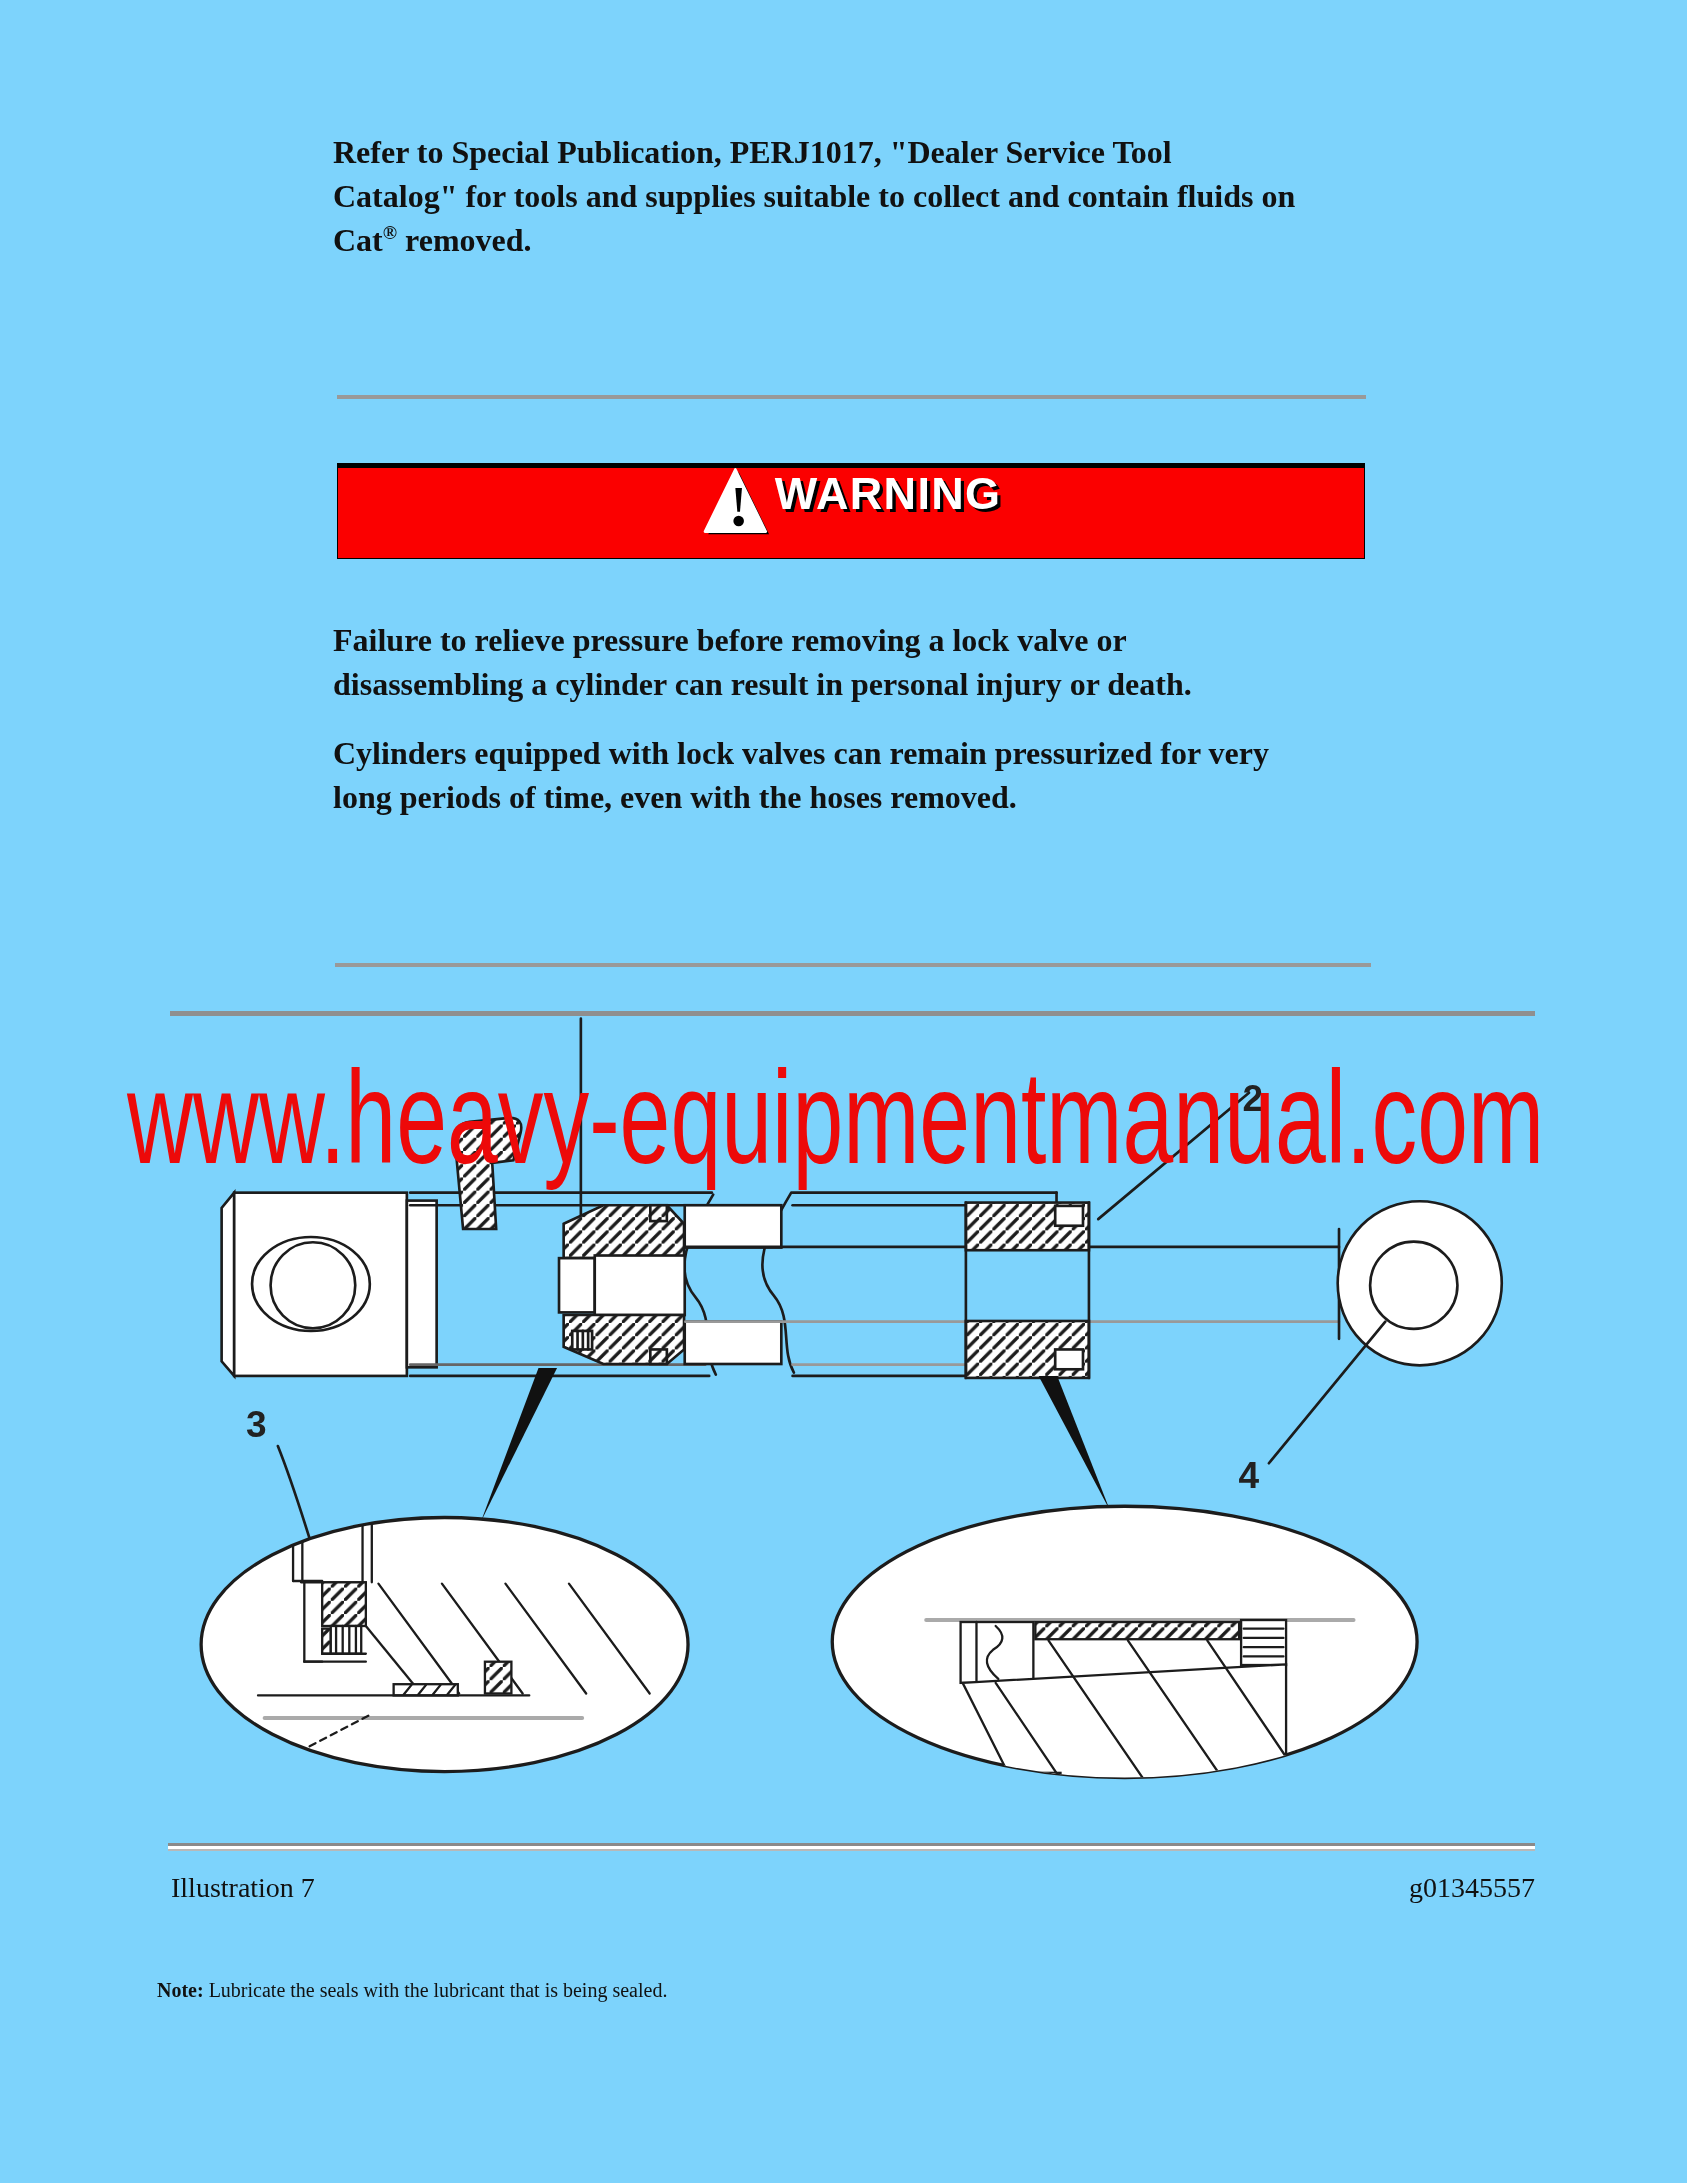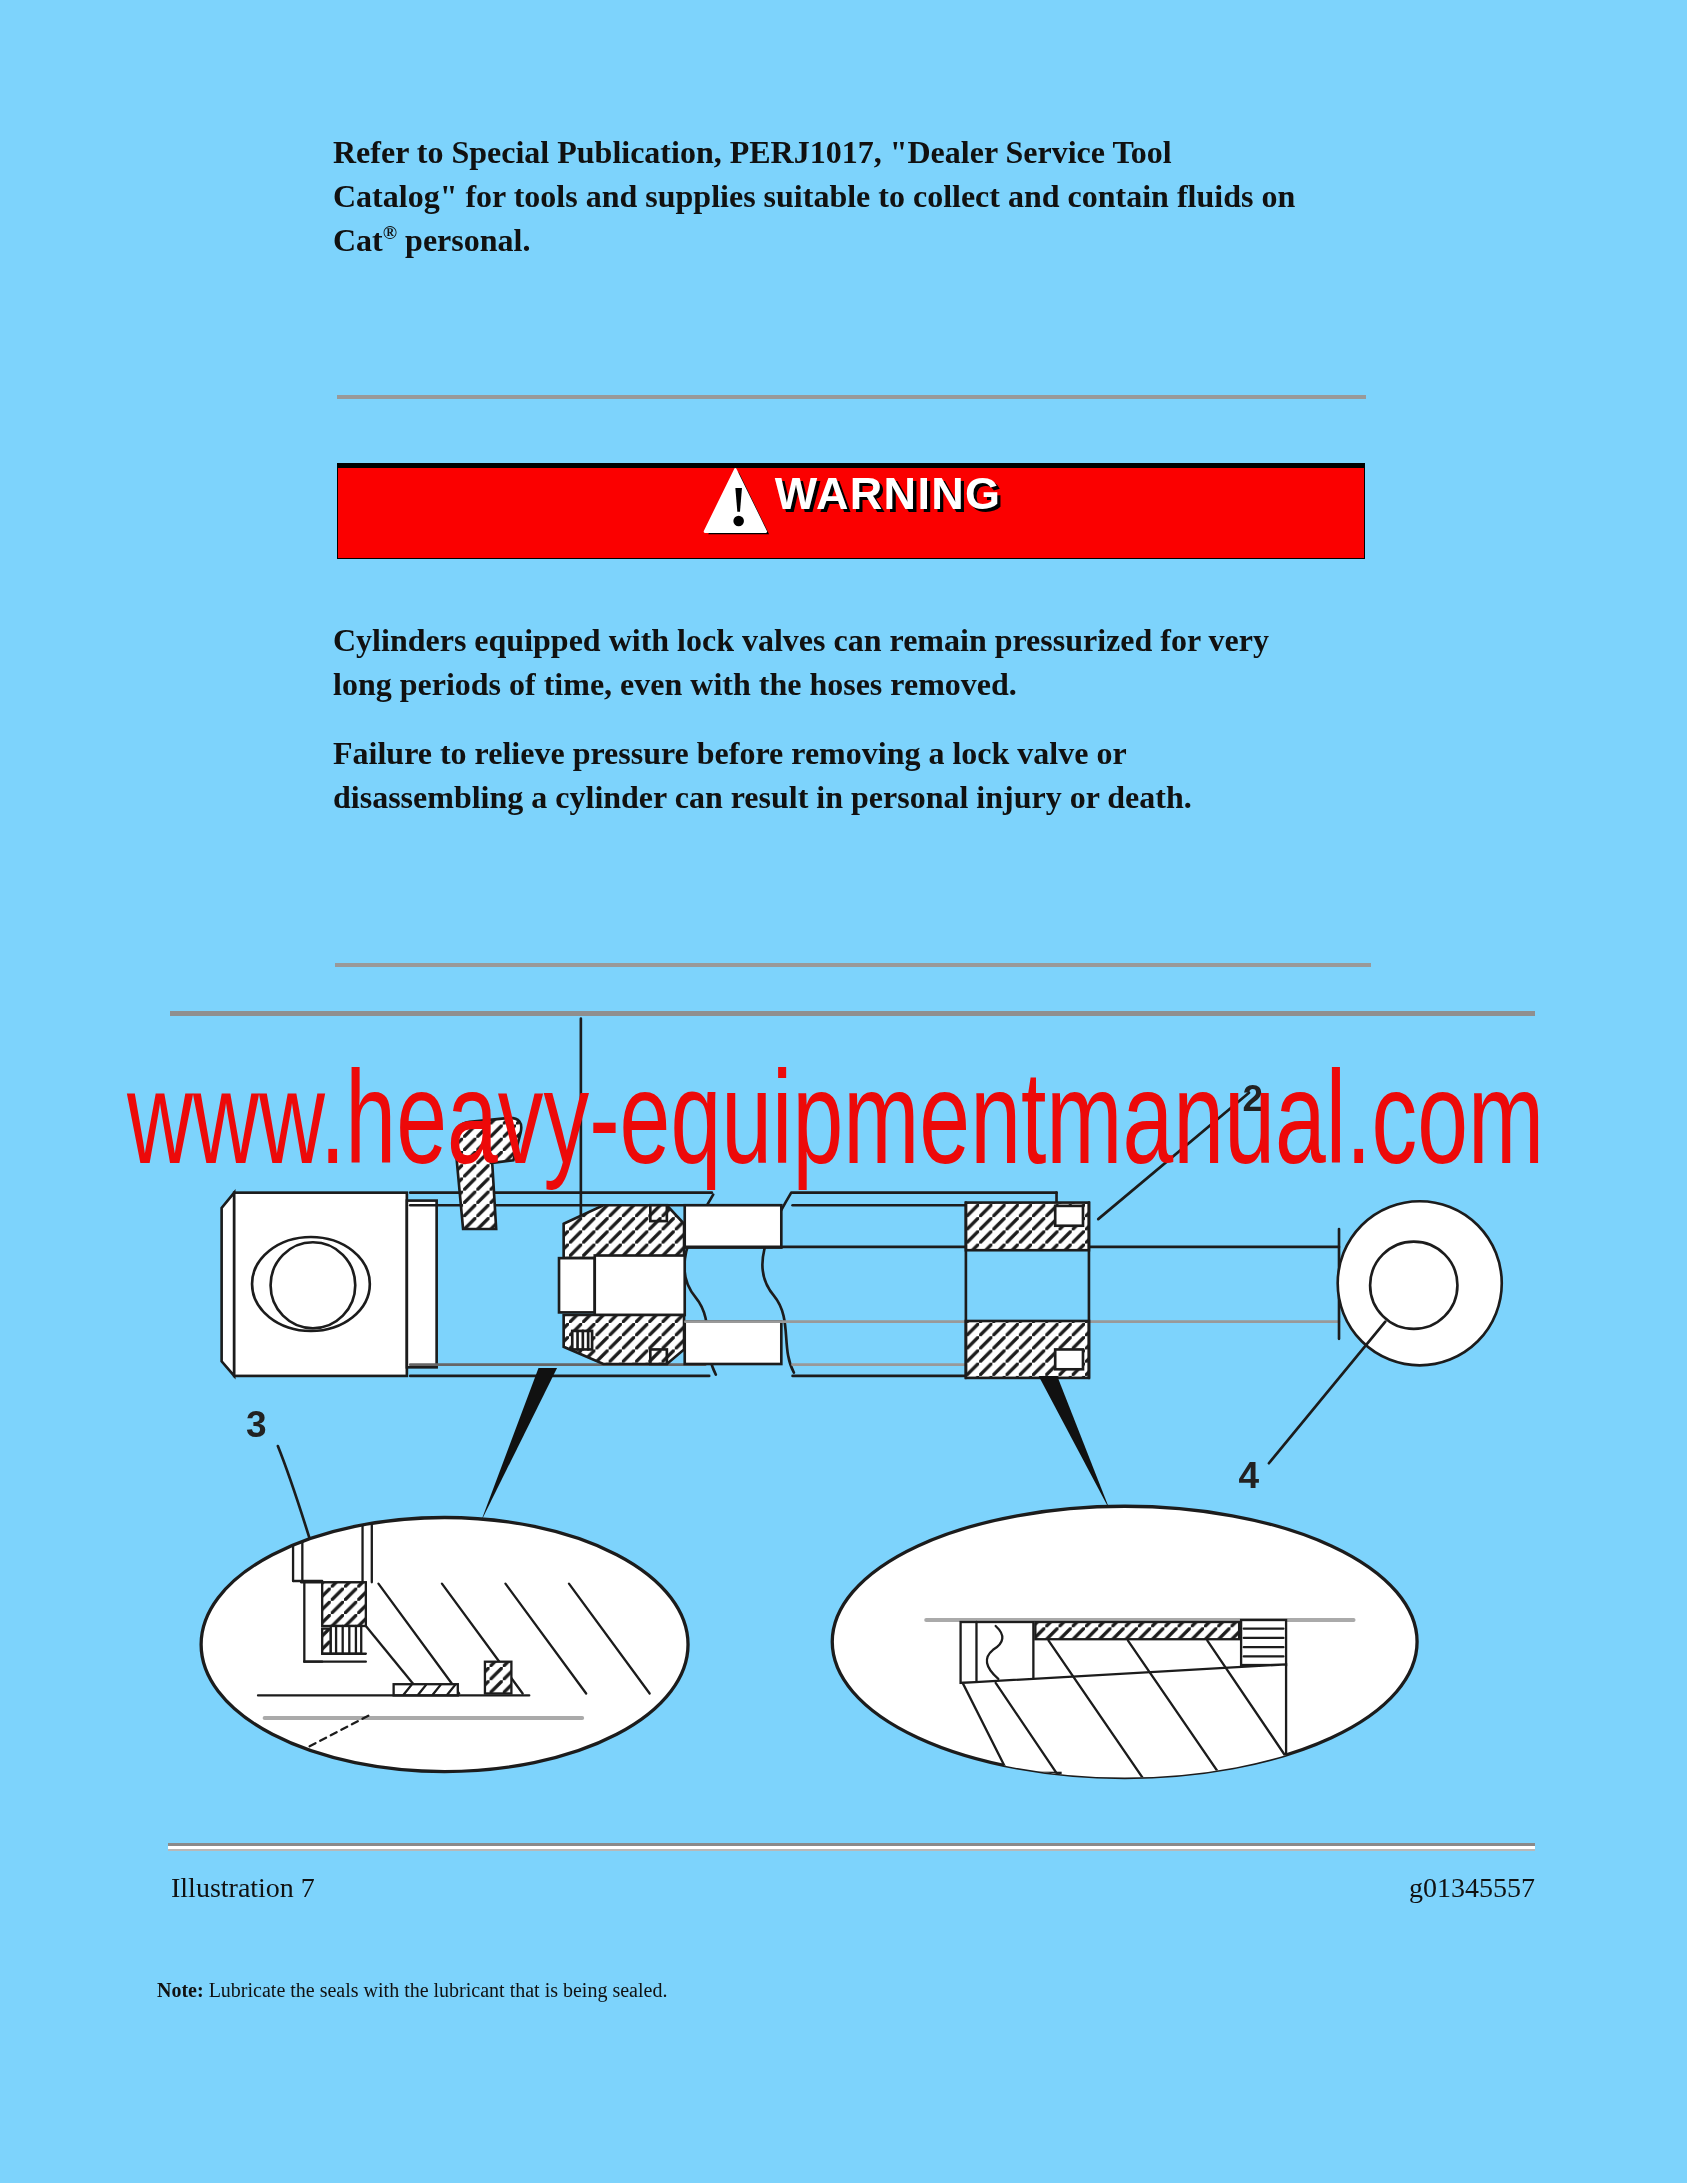--- a/index.html
+++ b/index.html
@@ -65,40 +65,40 @@
   .note span{margin-left:0.25em;}
 </style>
 </head>
 <body>
 
 <div class="page">
 
   <section class="intro">
     <p><span>Refer to Special Publication, PERJ1017, "Dealer Service Tool
 Catalog" for tools and supplies suitable to collect and contain fluids on
-</span><span>Cat</span><sup>®</sup><span> personal.</span></p>
+</span><span>Cat</span><sup>®</sup><span> removed.</span></p>
   </section>
 
   <div class="divider d1"></div>
 
   <div class="warning-banner">
     <svg width="74" height="69" viewBox="0 0 112 104">
       <polygon points="57,6 103,100 11,100" fill="#000"></polygon>
       <polygon points="52,2 98,96 6,96" fill="#fff" stroke="#fff" stroke-width="4" stroke-linejoin="round"></polygon>
       <path d="M52,30 h10 l-3,36 h-4 z" fill="#000"></path>
       <circle cx="57" cy="80" r="8" fill="#000"></circle>
     </svg>
     <span class="warning-title">WARNING</span>
   </div>
 
   <section class="warning-text">
+    <p>Failure to relieve pressure before removing a lock valve or
+disassembling a cylinder can result in personal injury or death.</p>
     <p>Cylinders equipped with lock valves can remain pressurized for very
 long periods of time, even with the hoses removed.</p>
-    <p>Failure to relieve pressure before removing a lock valve or
-disassembling a cylinder can result in personal injury or death.</p>
   </section>
 
   <div class="divider d2"></div>
   <div class="divider d3"></div>
 
   <svg class="figure-svg" width="1687" height="827" viewBox="0 1536 2550 1250">
     <defs>
       <pattern id="hatch" patternUnits="userSpaceOnUse" width="20" height="20">
         <rect width="20" height="20" fill="#fff"></rect>
         <line x1="0" y1="20" x2="20" y2="0" stroke="#1c1c1c" stroke-width="5"></line>

